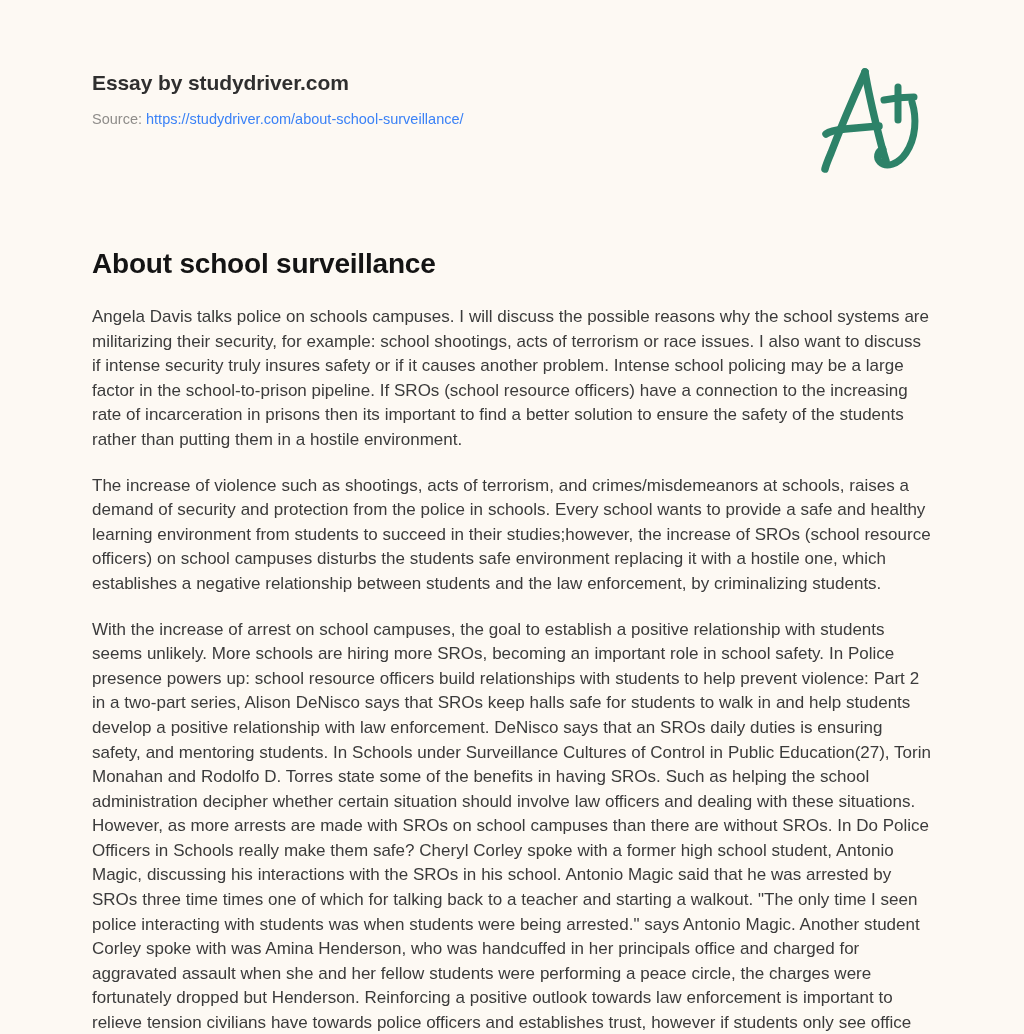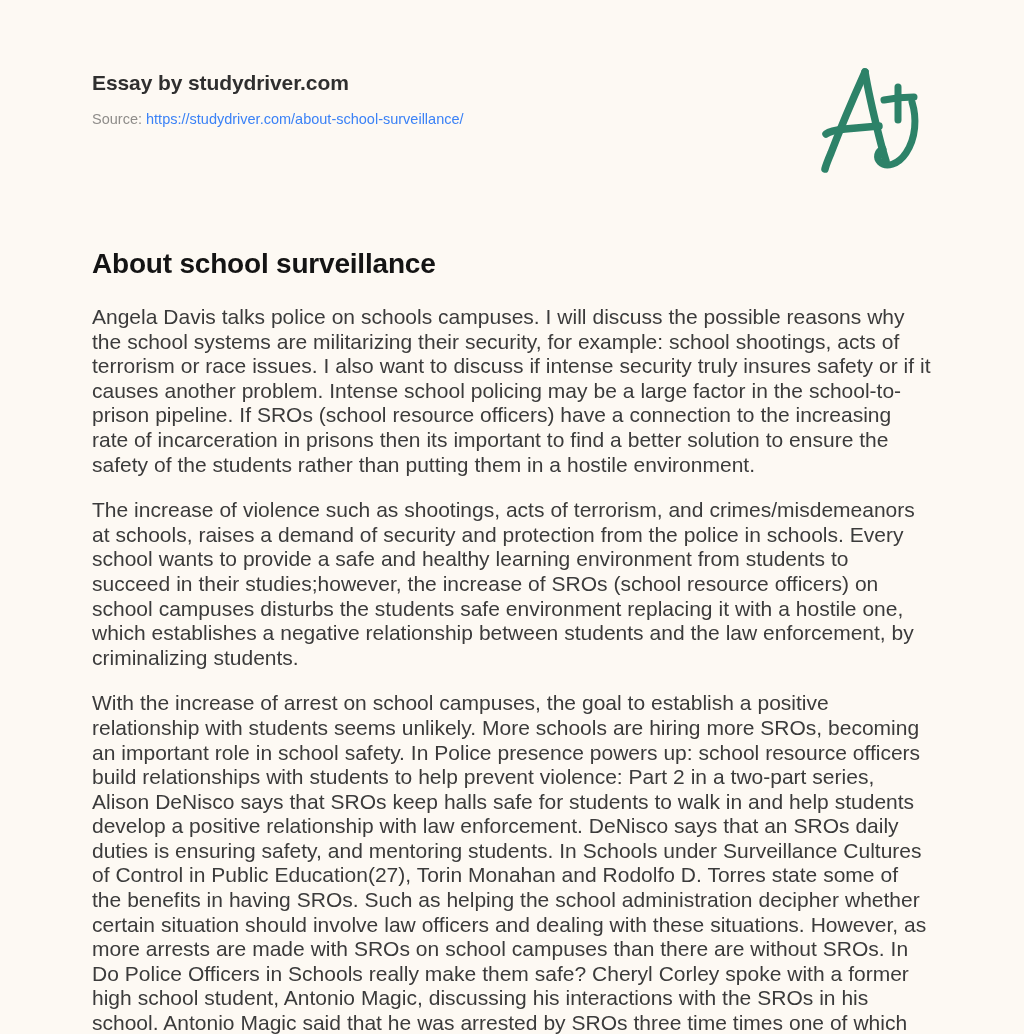--- a/index.html
+++ b/index.html
@@ -96,21 +96,21 @@
     line-height: 1.25;
     letter-spacing: -0.2px;
   }
 
   .article-body {
     margin-top: 24px;
   }
 
   .article-body p {
     margin: 0 0 21px 0;
-    font-size: 21px;
+    font-size: 17px;
     line-height: 24.6px;
     color: #3b3b3b;
     text-align: left;
     word-spacing: 0.1px;
   }
 
   .article-body p:last-child {
     margin-bottom: 0;
   }
 </style>

